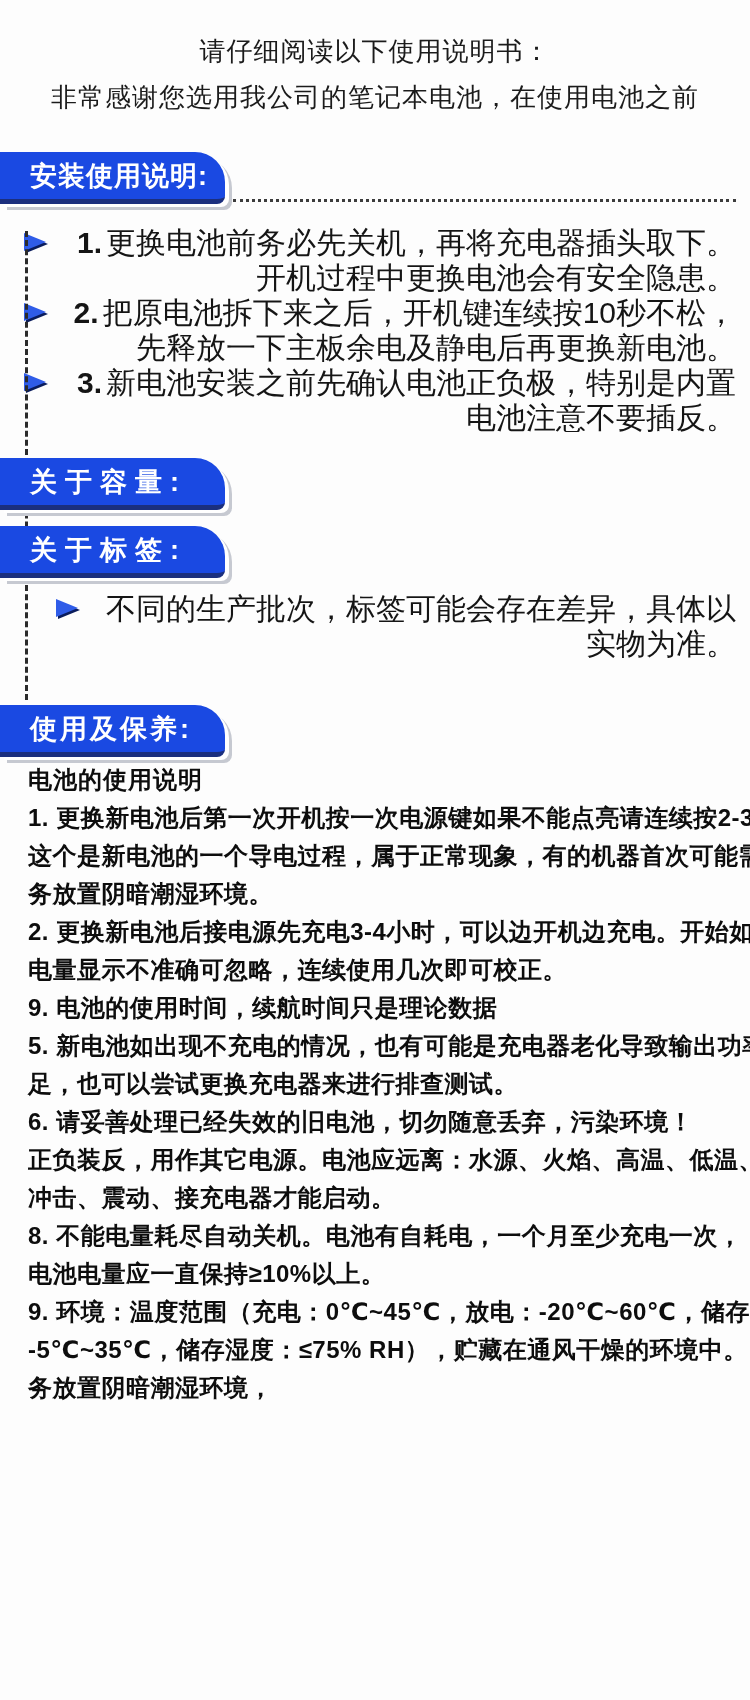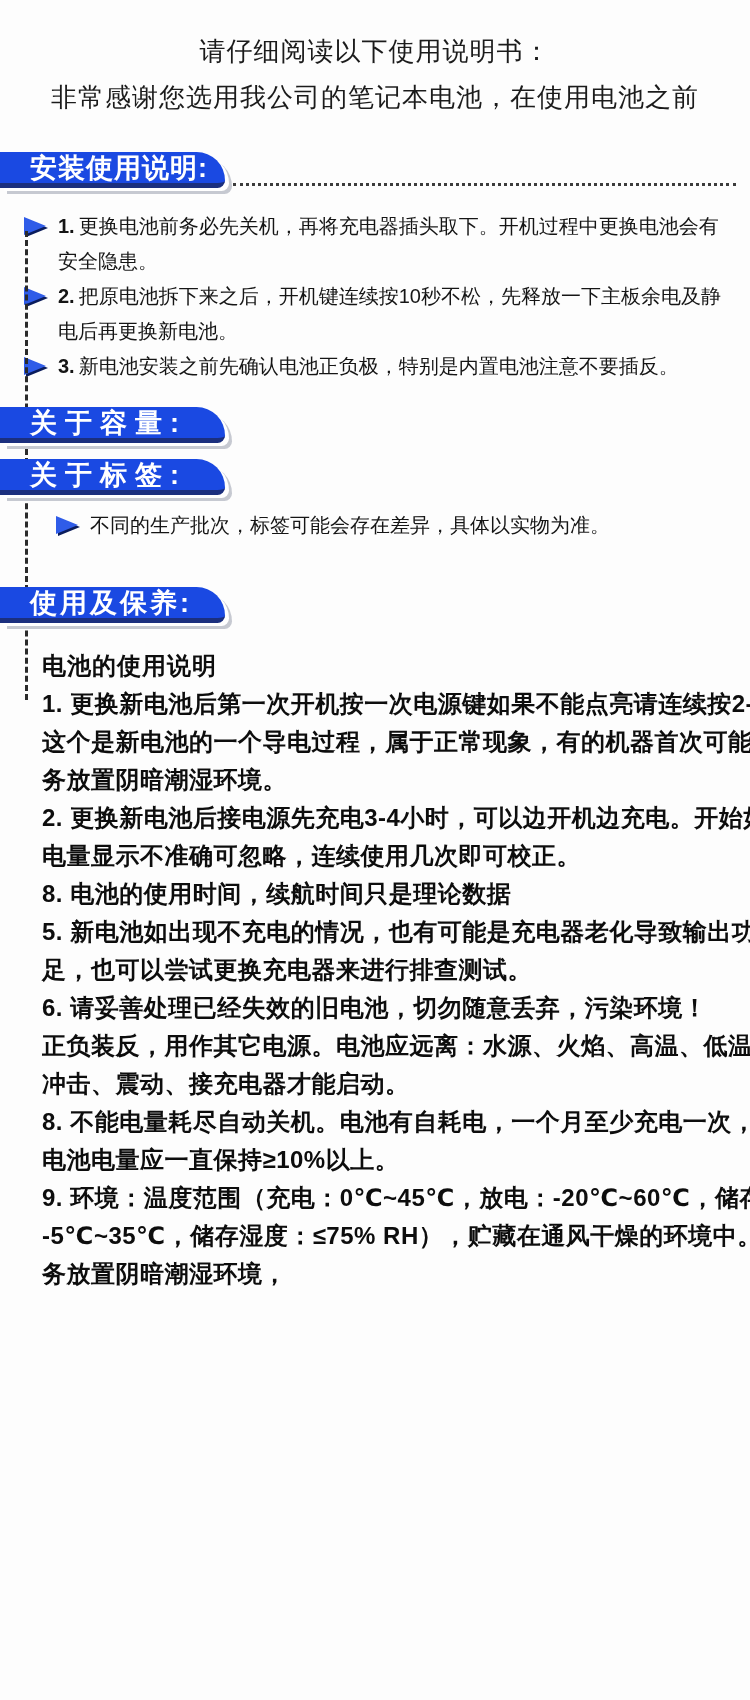--- a/index.html
+++ b/index.html
@@ -40,21 +40,21 @@
     position:absolute;
     left:25px;top:79px;height:469px;
     border-left:3px dashed #2b2b2b;
     z-index:1;
   }
   
   .banner-row{display:flex;align-items:flex-end;position:relative;z-index:2;}
   .banner{
     position:relative;
     box-sizing:border-box;
-    width:225px;height:36px;
+    width:225px;height:52px;
     padding-left:30px;
     background:#1a49e2;
     border-bottom:5px solid #1b2f7e;
     border-radius:0 30px 8px 0;
     box-shadow:4px 3px 0 #ffffff, 7px 6px 0 #c6c9d1;
     display:flex;align-items:center;
     color:#ffffff;
     font-size:27px;
     font-weight:bold;
   }
@@ -74,38 +74,39 @@
   .bullets{
     list-style:none;
     margin:0;padding:0;
   }
   .bullets.b1{margin-top:21px;}
   .bullets.b2{margin-top:12px;}
   .bullets.b3{margin-top:13px;padding-left:32px;}
   .bullet{
     position:relative;
     padding:0 14px 0 58px;
-    font-size:20px;
+    font-size:30px;
     line-height:35px;
     color:#151515;
+    text-align:right;
   }
   .arrow{
     position:absolute;
     left:24px;top:8px;
     width:0;height:0;
     border-top:9px solid transparent;
     border-bottom:9px solid transparent;
     border-left:22px solid #2f5ce8;
     filter:drop-shadow(2px 2px 0 #0a1c5c);
   }
   .num{font-weight:bold;margin-right:4px;}
   
   .body{
-    margin:24px 0 0 0;
-    padding-left:42px;
+    margin:4px 0 0 0;
+    padding-left:28px;
     padding-right:10px;
   }
   .body-heading{
     font-size:24px;
     font-weight:bold;
     line-height:38px;
     color:#0d0d0d;
     letter-spacing:1px;
   }
   .body-line{
@@ -188,21 +189,21 @@
           <span>使用及保养:</span>
         </div>
       </div>
       <div class="body">
         <div class="body-heading">电池的使用说明</div>
         <div class="body-line">1. 更换新电池后第一次开机按一次电源键如果不能点亮请连续按2-3下</div>
         <div class="body-line">这个是新电池的一个导电过程，属于正常现象，有的机器首次可能需要</div>
         <div class="body-line">务放置阴暗潮湿环境。</div>
         <div class="body-line">2. 更换新电池后接电源先充电3-4小时，可以边开机边充电。开始如果</div>
         <div class="body-line">电量显示不准确可忽略，连续使用几次即可校正。</div>
-        <div class="body-line">8. 电池的使用时间，续航时间只是理论数据</div>
+        <div class="body-line">9. 电池的使用时间，续航时间只是理论数据</div>
         <div class="body-line">5. 新电池如出现不充电的情况，也有可能是充电器老化导致输出功率不</div>
         <div class="body-line">足，也可以尝试更换充电器来进行排查测试。</div>
         <div class="body-line">6. 请妥善处理已经失效的旧电池，切勿随意丢弃，污染环境！</div>
         <div class="body-line">正负装反，用作其它电源。电池应远离：水源、火焰、高温、低温、</div>
         <div class="body-line">冲击、震动、接充电器才能启动。</div>
         <div class="body-line">8. 不能电量耗尽自动关机。电池有自耗电，一个月至少充电一次，</div>
         <div class="body-line">电池电量应一直保持≥10%以上。</div>
         <div class="body-line">9. 环境：温度范围（充电：0℃~45℃，放电：-20℃~60℃，储存：</div>
         <div class="body-line">-5℃~35℃，储存湿度：≤75% RH），贮藏在通风干燥的环境中。</div>
         <div class="body-line">务放置阴暗潮湿环境，</div>

